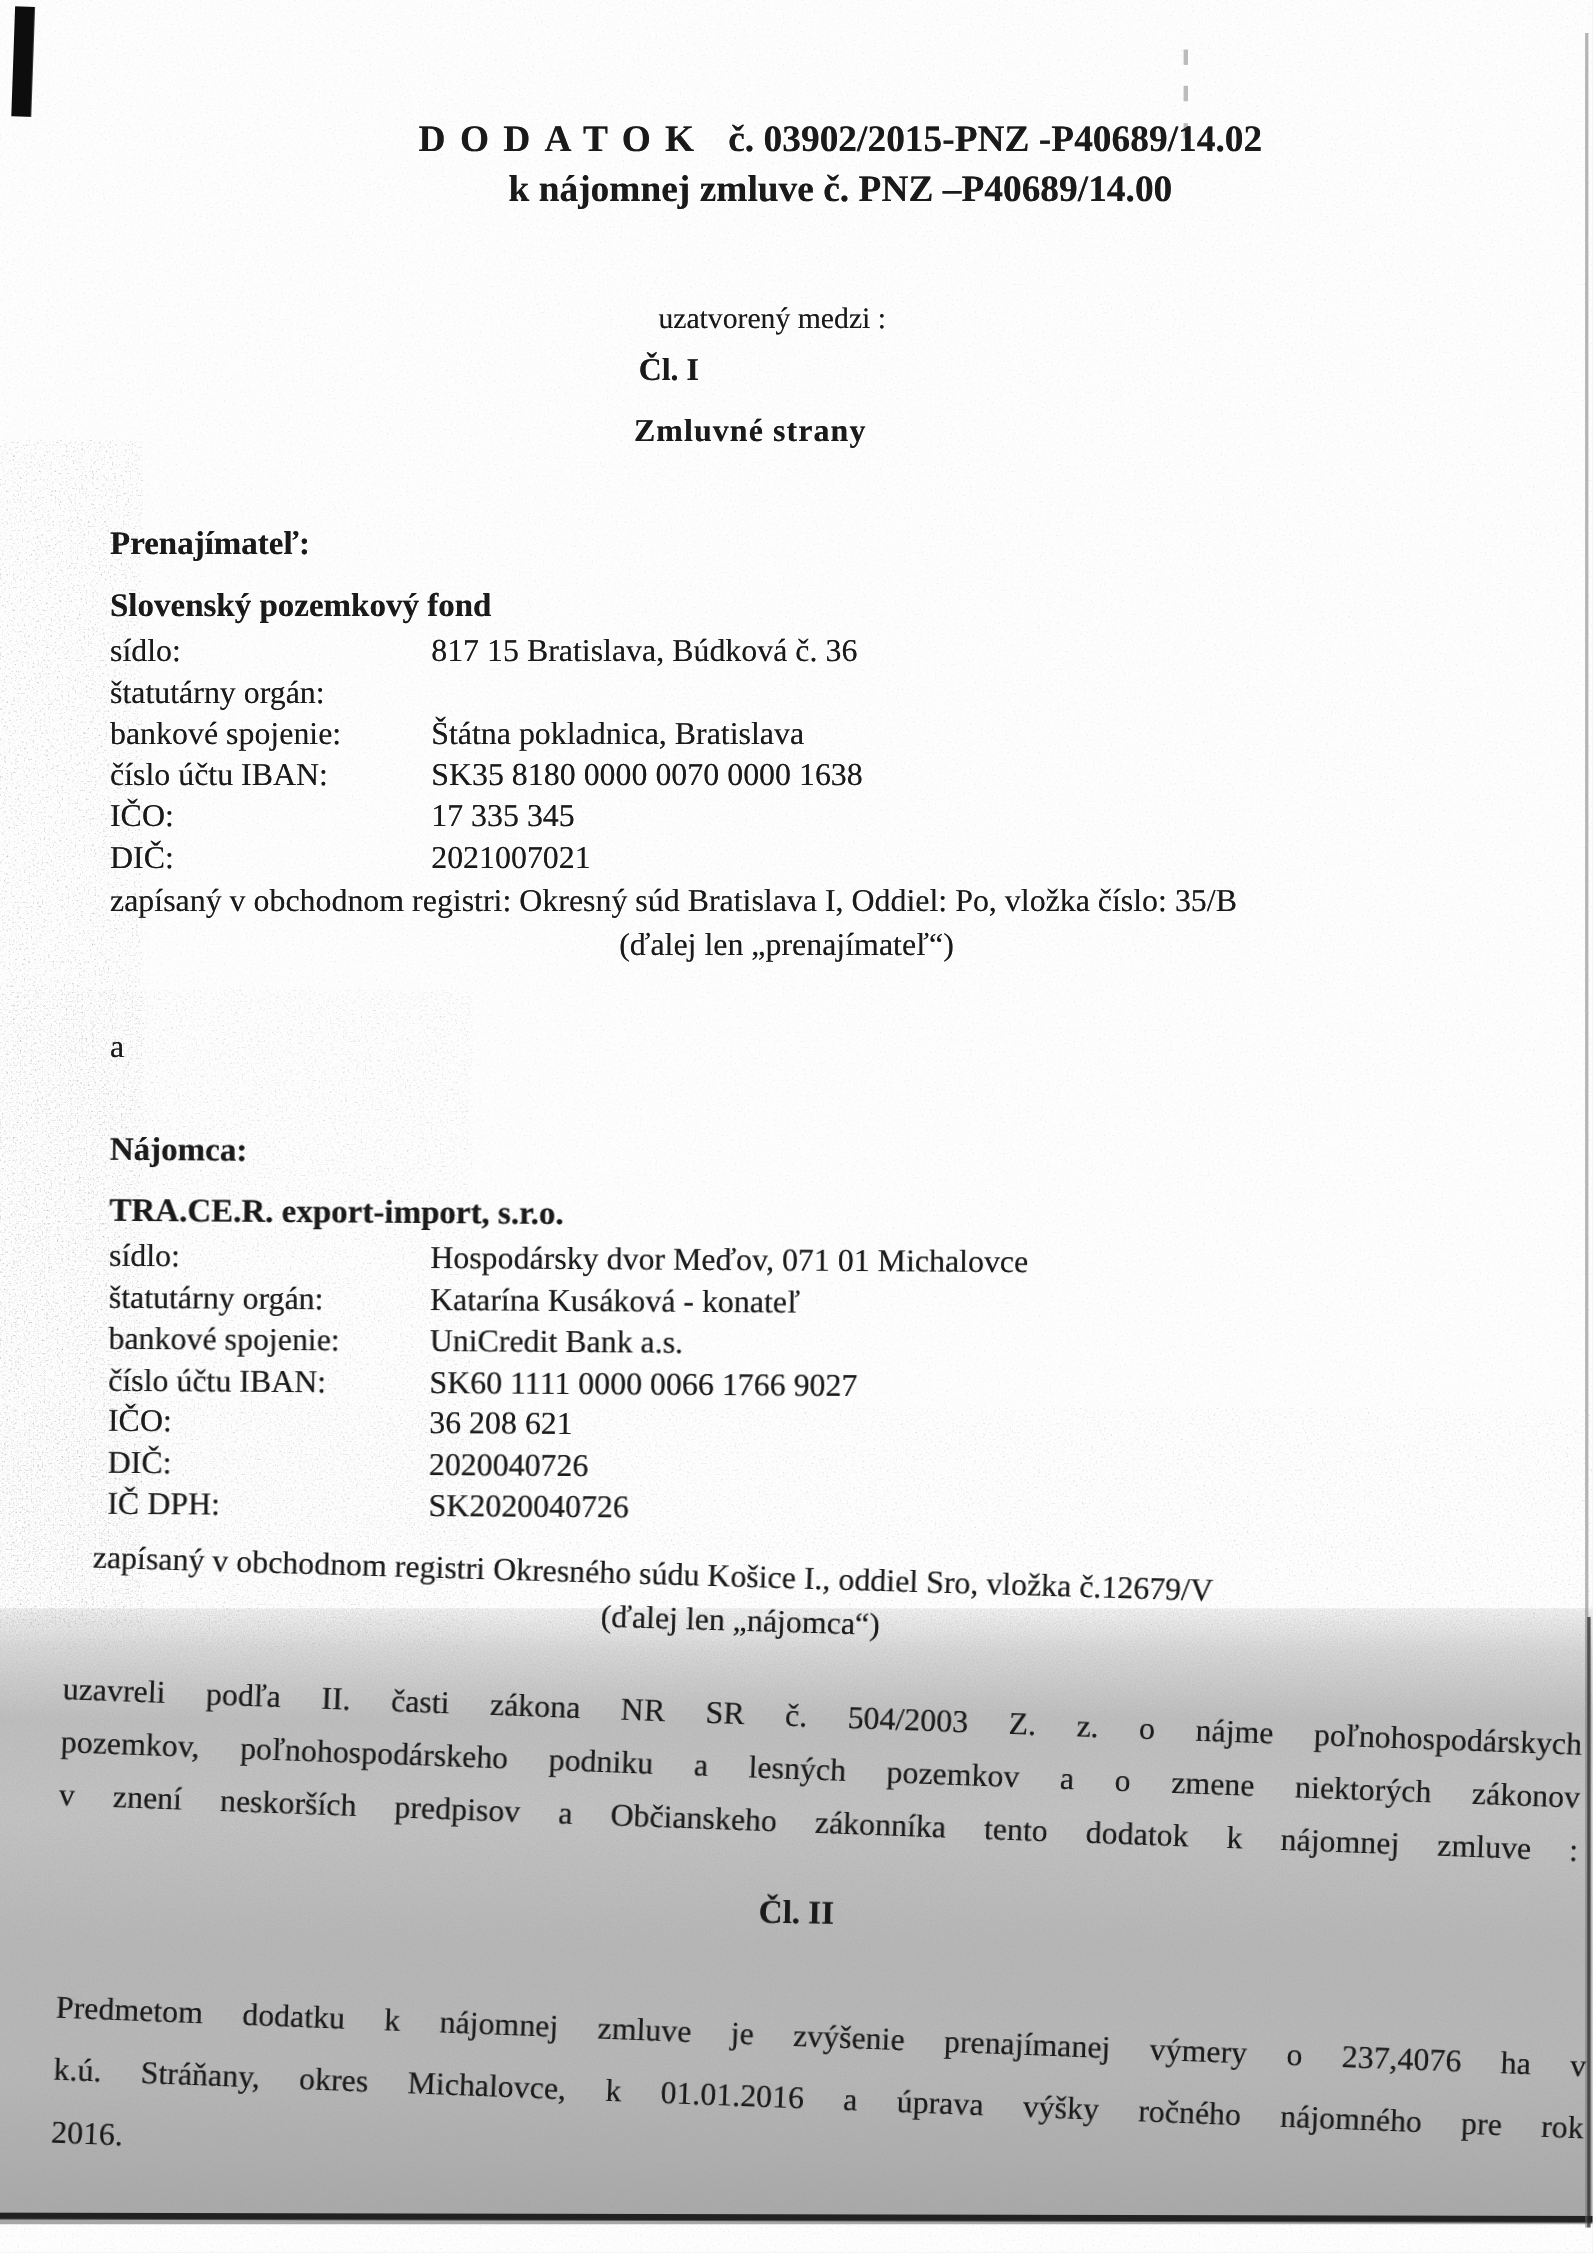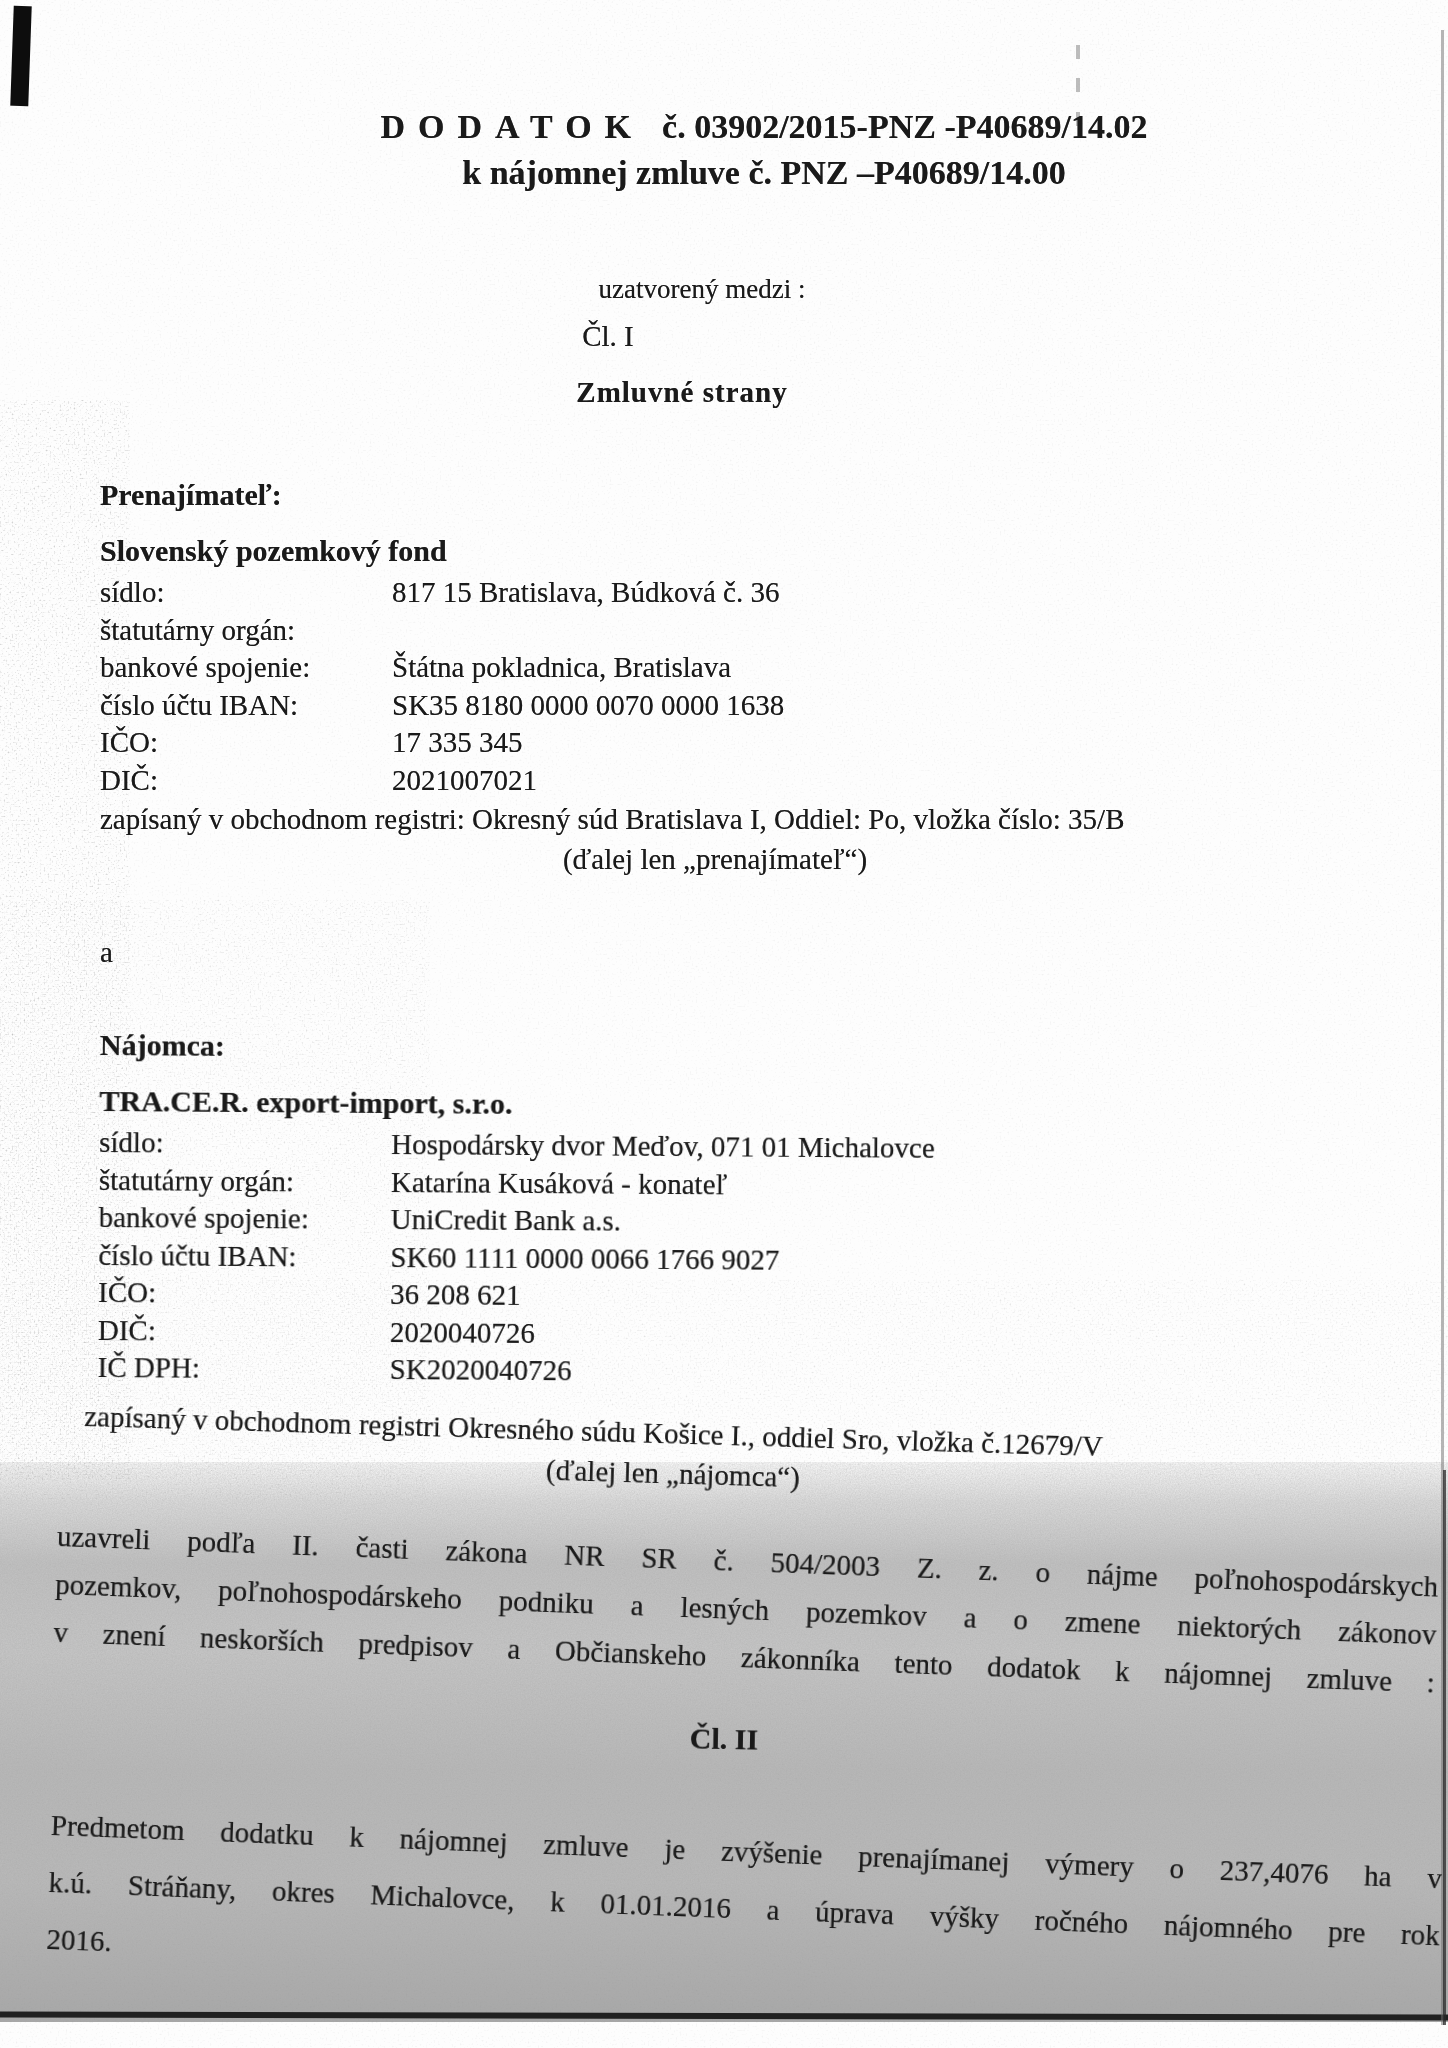--- a/index.html
+++ b/index.html
@@ -9,21 +9,21 @@
     font-family:"Liberation Serif","DejaVu Serif",serif;
     color:#1a1a1a;
   }
   .abs{position:absolute;}
   .scan-txt{filter:blur(0.3px);text-shadow:0 0 0.6px rgba(20,20,20,0.65);}
 
   
   .title{top:104px;left:0;width:1448px;text-align:center;font-weight:700;font-size:34px;line-height:46px;padding-left:40px;}
   .title .dodatok{letter-spacing:13px;margin-right:18px;}
   .subtitle{top:234px;left:0;width:1404px;text-align:center;font-size:27px;margin-top:40px;}
-  .h-art1{top:320px;left:0;width:1216px;text-align:center;font-size:29px;font-weight:400;}
+  .h-art1{top:320px;left:0;width:1216px;text-align:center;font-size:29px;font-weight:700;}
   .h-art1sub{top:376px;left:0;width:1364px;text-align:center;font-size:29px;font-weight:700;letter-spacing:1px;}
 
   
   .party{left:100px;width:1300px;font-size:29px;}
   .landlord{top:478px;}
   .tenant{top:1028px;transform:rotate(0.4deg);transform-origin:left top;}
   .role{font-weight:700;font-size:30px;line-height:34px;margin-bottom:22px;}
   .pname{font-weight:700;font-size:30px;line-height:34px;margin-bottom:6px;}
   .prow{display:flex;line-height:37.5px;}
   .plabel{width:292px;flex-shrink:0;}

